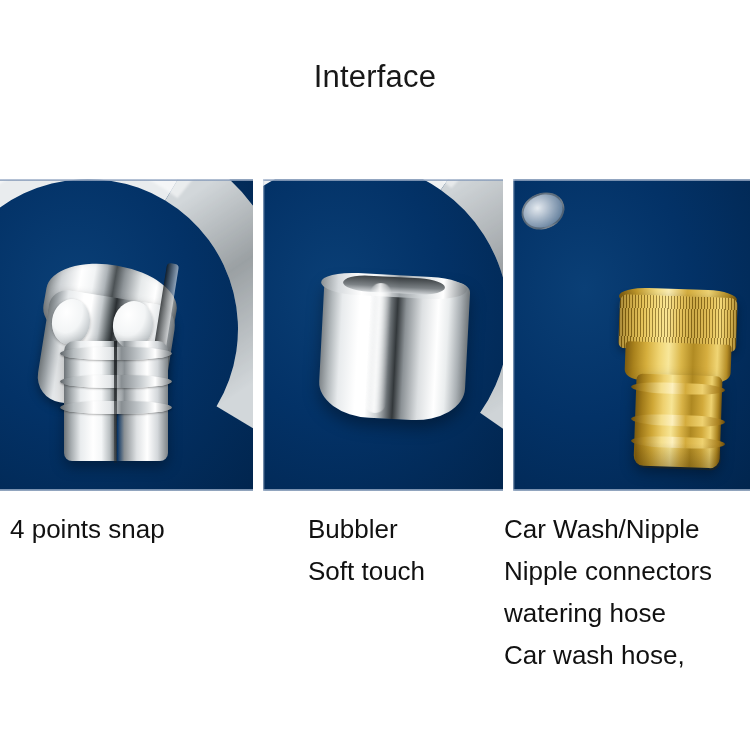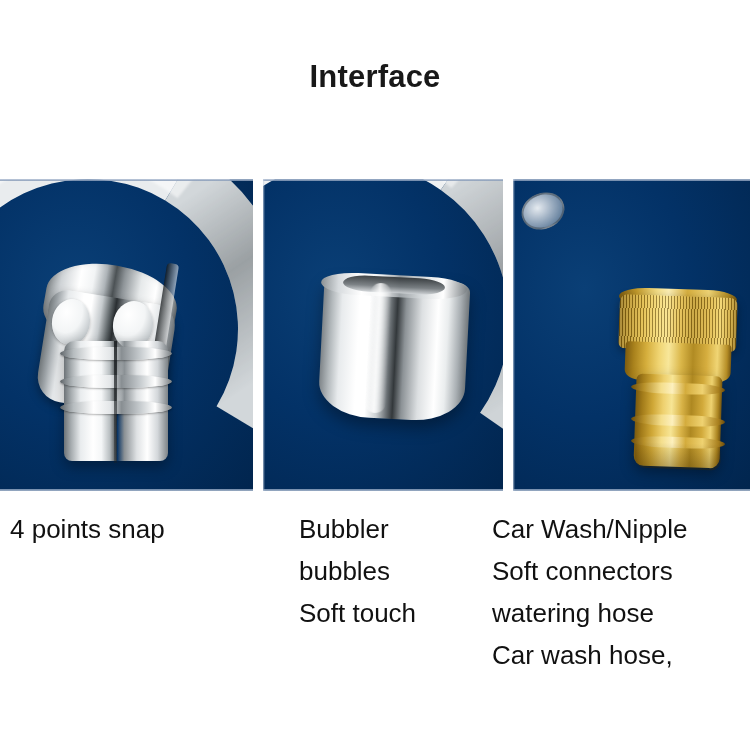--- a/index.html
+++ b/index.html
@@ -20,21 +20,21 @@
   #page-title {
     position: absolute;
     top: 58px;
     left: 0;
     width: 750px;
     text-align: center;
     font-size: 31px;
     line-height: 38px;
     letter-spacing: 0.2px;
     color: #181818;
-    font-weight: 700;
+    font-weight: 400;
   }
 
   
   #panels {
     position: absolute;
     top: 179px;
     left: 0;
     width: 750px;
     height: 312px;
   }
@@ -396,22 +396,22 @@
   
   .caption {
     position: absolute;
     font-size: 26px;
     line-height: 42px;
     color: #111111;
     white-space: nowrap;
     font-weight: 400;
   }
   #caption-0 { left: 10px;  top: 508px; }
-  #caption-1 { left: 299px; top: 508px; }
-  #caption-2 { left: 492px; top: 508px; }
+  #caption-1 { left: 308px; top: 508px; }
+  #caption-2 { left: 504px; top: 508px; }
   .caption .line { display: block; }
 </style>
 </head>
 <body>
 
 <div id="page-title">Interface</div>
 
 <div id="panels">
 
   <div class="panel" id="panel-0">
@@ -470,22 +470,21 @@
   </div>
 
 </div>
 
 <div class="caption" id="caption-0">
   <span class="line">4 points snap</span>
 </div>
 
 <div class="caption" id="caption-1">
   <span class="line">Bubbler</span>
-  <span class="line">bubbles</span>
   <span class="line">Soft touch</span>
 </div>
 
 <div class="caption" id="caption-2">
   <span class="line">Car Wash/Nipple</span>
-  <span class="line">Soft connectors</span>
+  <span class="line">Nipple connectors</span>
   <span class="line">watering hose</span>
   <span class="line">Car wash hose,</span>
 </div>
 
 </body></html>

